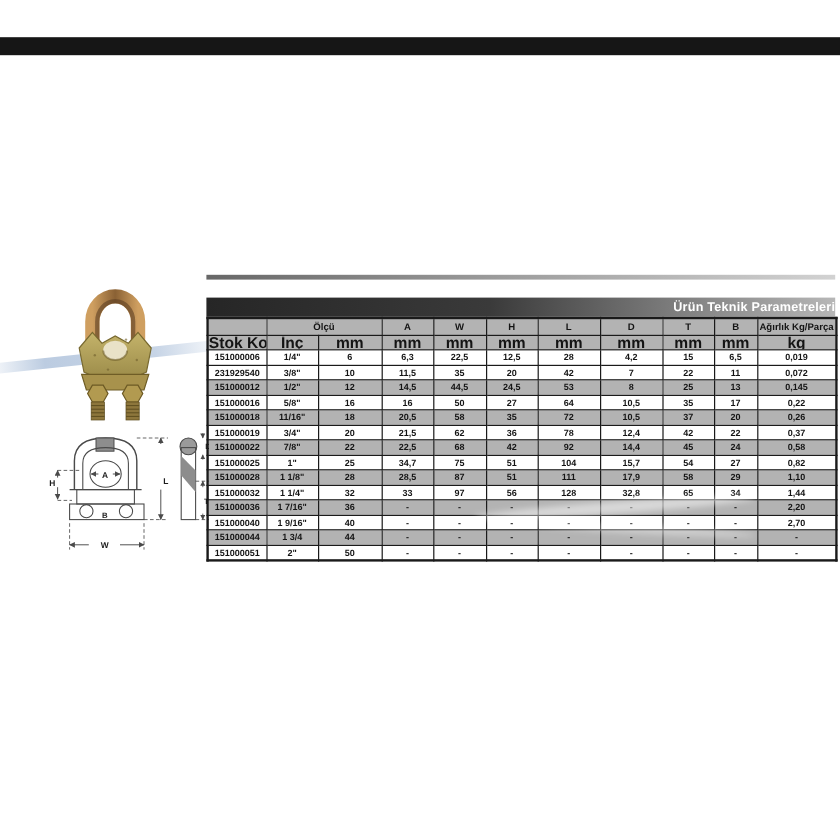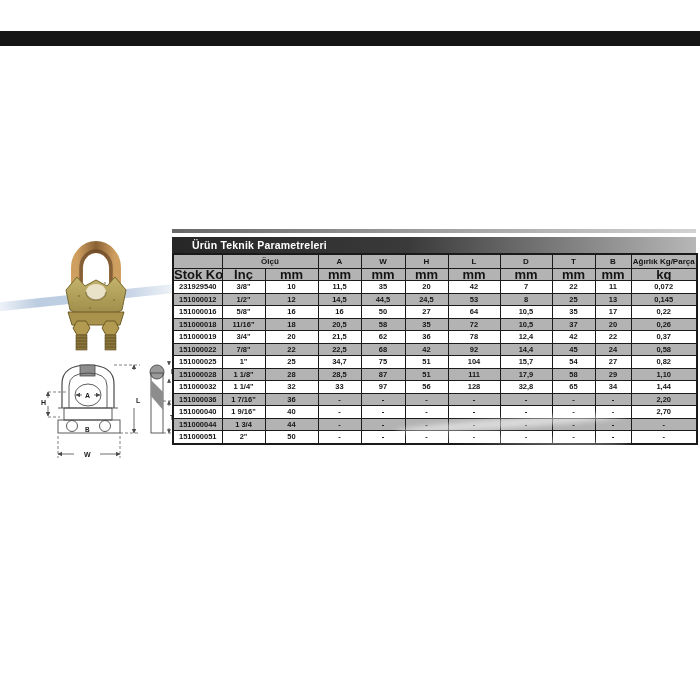--- a/index.html
+++ b/index.html
@@ -6,23 +6,23 @@
   .page{position:relative;width:700px;height:700px;background:#ffffff;overflow:hidden;
         font-family:"Liberation Sans",sans-serif;}
   .topbar{position:absolute;left:0;top:31px;width:700px;height:15px;background:#161616;}
   .swoosh{position:absolute;left:-14px;top:293px;width:205px;height:9px;border-radius:6px;
           background:linear-gradient(90deg,rgba(143,170,205,0),rgba(143,170,205,.6) 25%,rgba(143,170,205,.5) 70%,rgba(143,170,205,0));
           transform:rotate(-6deg);}
   .photo{position:absolute;left:46px;top:226px;width:100px;height:126px;}
   .drawing{position:absolute;left:24px;top:356px;width:152px;height:110px;}
   .tablewrap{position:absolute;left:172px;top:229px;width:524px;}
   .topline{height:4px;width:100%;background:linear-gradient(90deg,#676767,#9a9a9a 45%,#d2d2d2);}
-  .titlebar{margin-top:4px;height:16px;line-height:16px;padding-left:20px;box-sizing:border-box;
+  .titlebar{margin-top:15px;height:16px;line-height:16px;padding-left:20px;box-sizing:border-box;
             background:linear-gradient(90deg,#262626,#3a3a3a 45%,#b7b7b7);
-            color:#ffffff;font-size:10.5px;font-weight:bold;letter-spacing:.2px;}
+            color:#ffffff;font-size:10.5px;font-weight:bold;letter-spacing:.2px;text-align:right;}
   table{border-collapse:collapse;table-layout:fixed;width:524px;border:2px solid #1a1a1a;}
   th,td{border:1px solid #1a1a1a;text-align:center;vertical-align:middle;padding:0;
         font-weight:bold;color:#141414;overflow:hidden;white-space:nowrap;}
   thead th{background:#b3b3b3;font-size:13px;height:11px;line-height:11px;}
   thead tr.group th{height:13px;line-height:13px;font-size:8px;}
   tbody td{font-size:7.5px;height:11.5px;line-height:11px;background:#ffffff;}
   tbody tr.alt td{background:#b3b3b3;}
   .wm{position:absolute;background:rgba(255,255,255,.5);border-radius:50%;
       filter:blur(2.5px);pointer-events:none;}
   .wm1{left:395px;top:418px;width:235px;height:10px;transform:rotate(-4deg);}
@@ -164,20 +164,33 @@
           <th>mm</th>
           <th>mm</th>
           <th>mm</th>
           <th>mm</th>
           <th>mm</th>
           <th>kg</th>
         </tr>
       </thead>
       <tbody>
           <tr>
+            <td>151000006</td>
+            <td>1/4"</td>
+            <td>6</td>
+            <td>6,3</td>
+            <td>22,5</td>
+            <td>12,5</td>
+            <td>28</td>
+            <td>4,2</td>
+            <td>15</td>
+            <td>6,5</td>
+            <td>0,019</td>
+          </tr>
+          <tr>
             <td>231929540</td>
             <td>3/8"</td>
             <td>10</td>
             <td>11,5</td>
             <td>35</td>
             <td>20</td>
             <td>42</td>
             <td>7</td>
             <td>22</td>
             <td>11</td>

